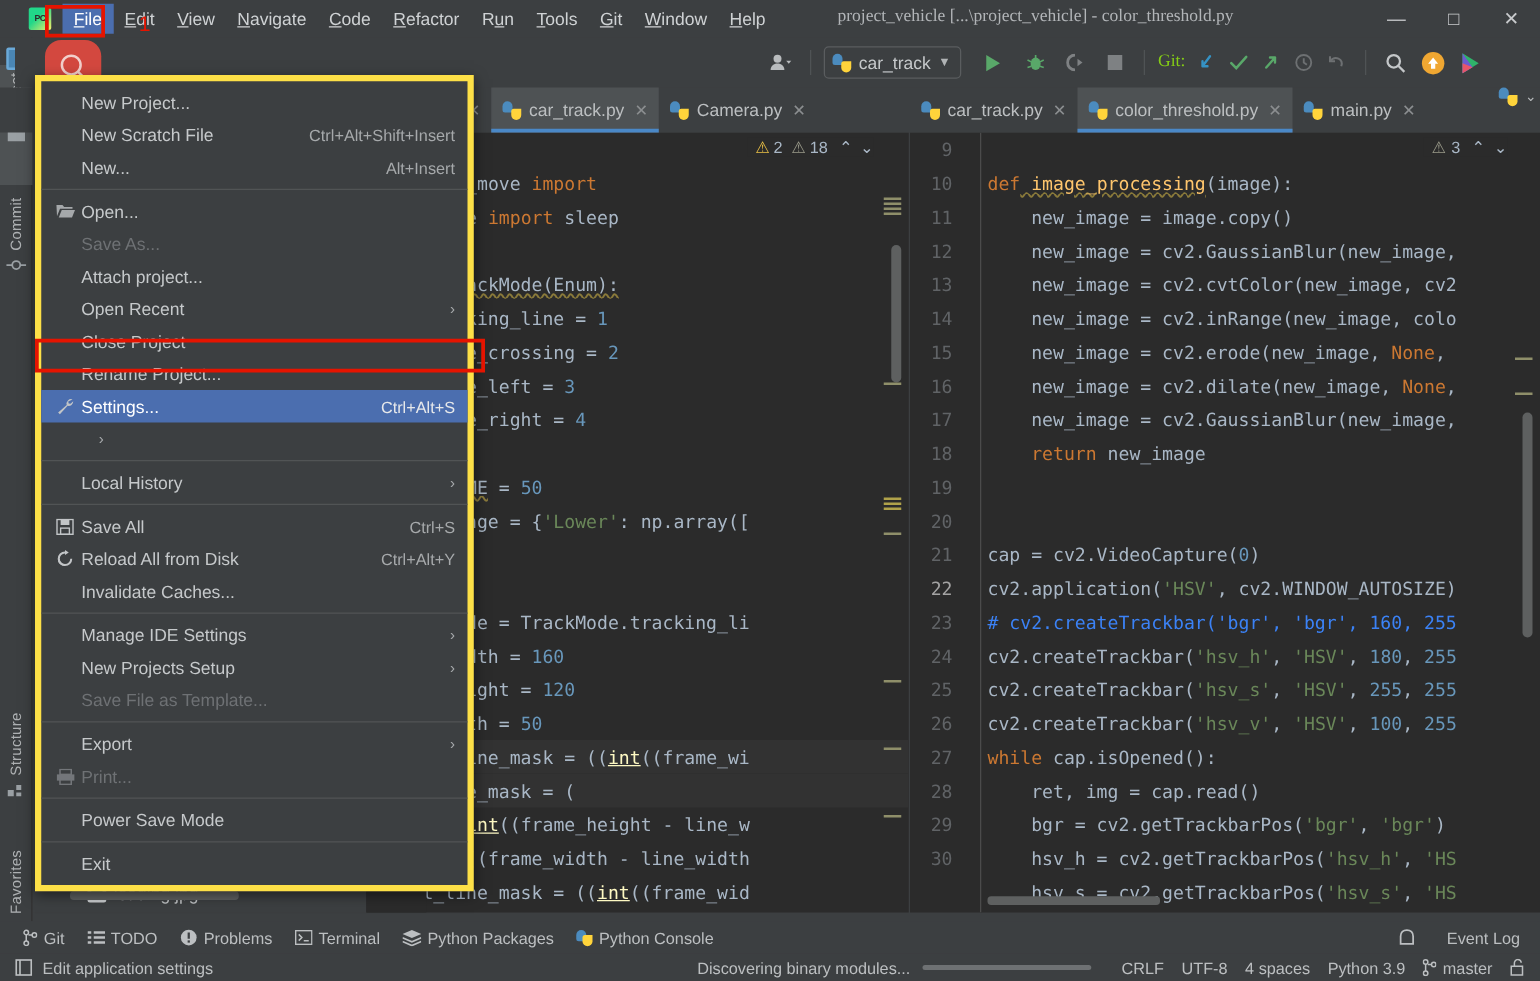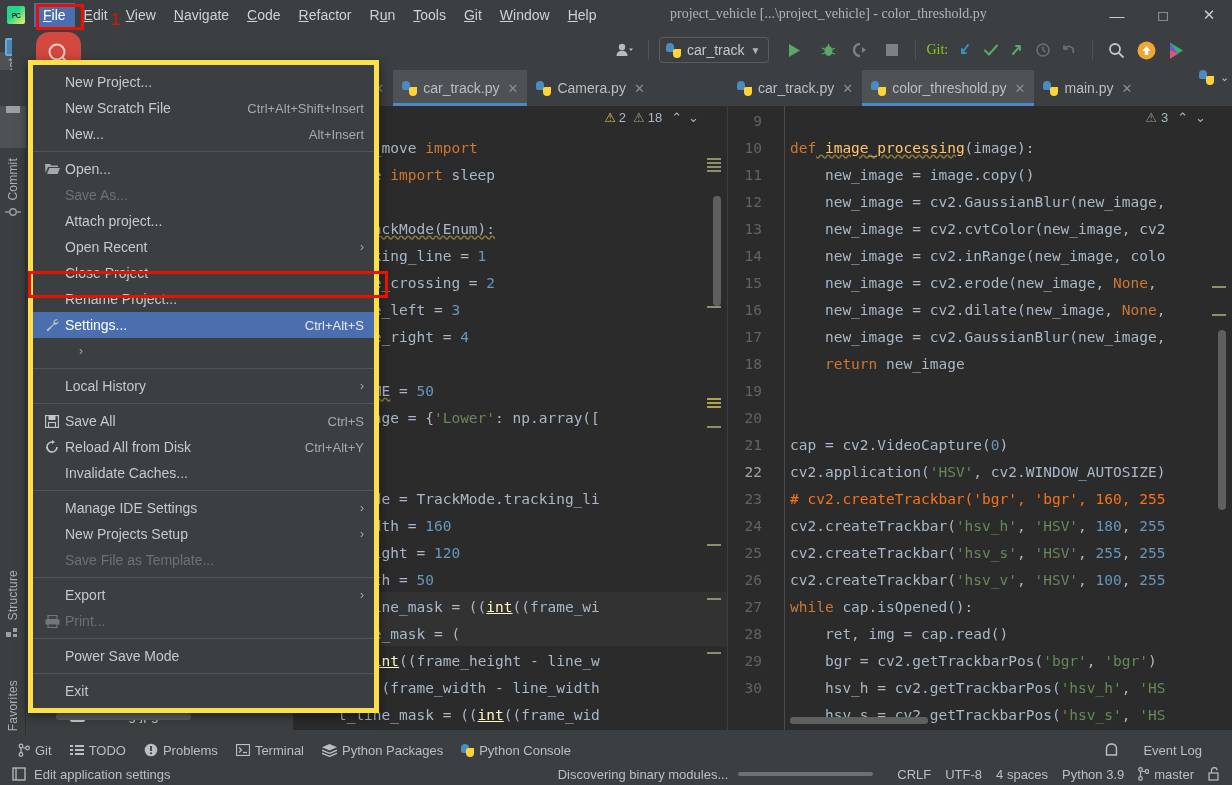--- a/index.html
+++ b/index.html
@@ -4,21 +4,21 @@
 <style>
   * { box-sizing: border-box; margin:0; padding:0; }
   body {
     width:1232px; height:785px; overflow:hidden;
     background:#3c3f41;
     font-family:"Liberation Sans", sans-serif;
     font-size:13px; color:#bbbbbb;
     position:relative;
   }
   
-  .titlebar { position:absolute; left:0; top:0; width:1232px; height:30px; background:#3c3f41; display:flex; align-items:center; }
+  .titlebar { position:absolute; left:0; top:0; width:1232px; height:30px; background:#3c3f41; display:flex; align-items:center;padding-left:16px; }
   .pclogo { width:18px; height:18px; margin-left:7px; border-radius:2px;
             background:linear-gradient(135deg,#21d789 0%,#21d789 40%,#f7ef6a 100%);
             display:flex; align-items:center; justify-content:center;
             font-size:7px; font-weight:bold; color:#2b2b2b; letter-spacing:-.5px; }
   .menubar { display:flex; align-items:center; height:30px; margin-left:9px; }
   .menuitem { padding:4px 9px; font-size:14px; color:#cfd2d4; cursor:default; position:relative; }
   .menuitem u { text-decoration:underline; }
   .menuitem.active { background:#4b6eaf; color:#ffffff; }
   .wintitle { position:absolute; left:670px; top:6px; font-size:14px; color:#b2b5b8; white-space:nowrap;font-family:Liberation Serif, serif;}
   .wincontrols { position:absolute; right:0; top:0; height:30px; display:flex; align-items:center; }
@@ -61,21 +61,21 @@
   .vtext { writing-mode:vertical-rl; transform:rotate(180deg); white-space:nowrap; letter-spacing:.2px; }
   .vtab.sel { background:#4e5254; }
 
   
   .editorL { position:absolute; left:293px; top:106px; width:434px; height:624px; background:#2b2b2b; overflow:hidden; }
   .editorR { position:absolute; left:728px; top:106px; width:504px; height:624px; background:#2b2b2b; overflow:hidden; }
   .codearea { position:absolute; font-family:"DejaVu Sans Mono", monospace; font-size:14.5px; line-height:27px; white-space:pre; }
   .lnum { font-family:"DejaVu Sans Mono", monospace; font-size:14.5px; line-height:27px; color:#606366; text-align:right; }
   .lnum b { color:#a4a3a3; font-weight:normal; }
   .kw { color:#cc7832; } .str { color:#6a8759; } .num { color:#6897bb; }
-  .fn { color:#ffc66d; } .cmt { color:#f97316; }
+  .fn { color:#ffc66d; } .cmt { color:#3b82f6; }
   .def { color:#a9b7c6; } .bi { color:#fef9c3;text-decoration:underline; }
   .wavy { text-decoration:underline; text-decoration-style:wavy; text-decoration-color:#8a7a3a; }
   .curline { position:absolute; left:0; width:100%; height:27px; background:#323232; }
 
   
   .projpane { position:absolute; left:26px; top:106px; width:267px; height:624px; background:#3c3f41; }
   .ptrow { display:flex; align-items:center; gap:6px; height:27px; padding-left:44px; font-size:14px; color:#bcbfc1; }
   .ficon { width:15px; height:15px; flex:0 0 15px; }
 
   
@@ -653,21 +653,21 @@
         <span>Python Packages</span>
       </div>
       <div class="bb">
         <span style="display:flex;">
           <span class="pyicon" style="width:13px;height:13px;"></span>
         </span>
         <span>Python Console</span>
       </div>
     </div>
   <div style="flex:1 1 auto"></div>
-  <div class="bb" style="margin-right:30px;gap:25px;">
+  <div class="bb" style="margin-right:16px;gap:25px;">
     <span>
       <svg width="13" height="14" viewBox="0 0 13 14">
           <path d="M6.5 1C3.5 1 1.5 3 1.5 6v6h10V6c0-3-2-5-5-5z" fill="none" stroke="#bcbfc1" stroke-width="1.4"></path>
         </svg>
     </span>
     <span>Event Log</span>
   </div>
 </div>
 
 <div class="statusbar">

